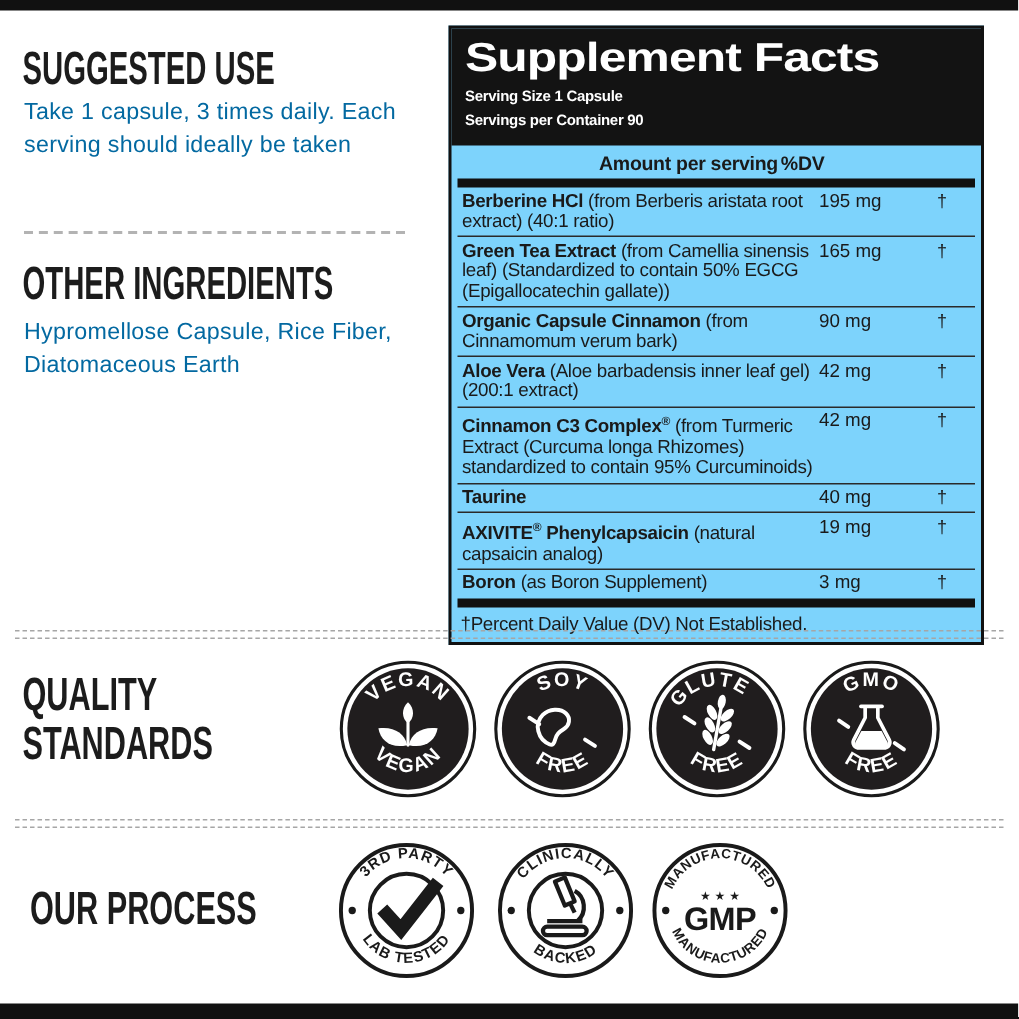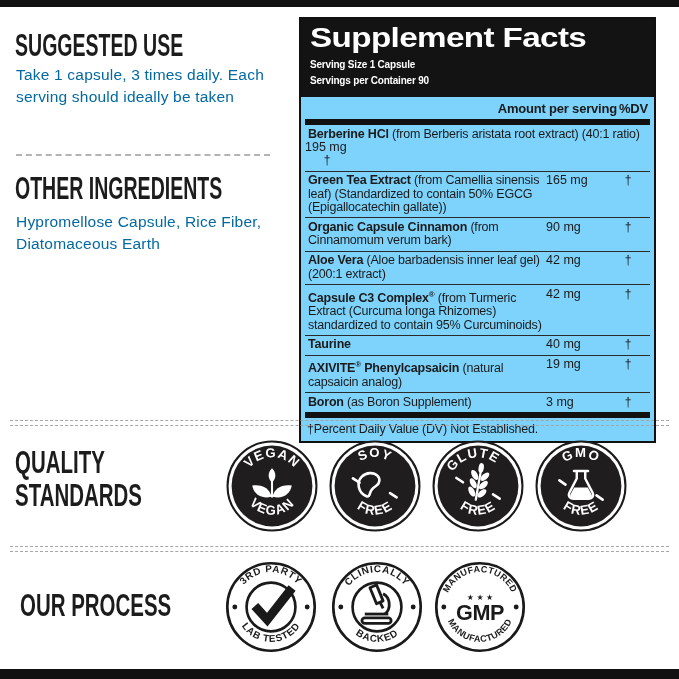--- a/index.html
+++ b/index.html
@@ -28,26 +28,26 @@
   #divider-2 { top:546px; }
 
   
   #sf-panel { position:absolute; left:299px; top:17px; width:357px; box-sizing:border-box;
               border:2px solid #111; background:#7dd3fc; color:#1a1a1a; }
   .sf-head { background:#131313; color:#fff; padding:4px 9px 8px 9px; }
   .sf-title { font-size:27px; font-weight:bold; line-height:31px; letter-spacing:-0.5px;
               display:inline-block; transform:scaleX(1.23); transform-origin:0 50%; white-space:nowrap; }
   .sf-serving { font-size:10px; font-weight:bold; line-height:16px; letter-spacing:-0.2px; }
   .sf-serving.first { margin-top:3px; }
-  .sf-colhead { display:flex; justify-content:flex-end; align-items:center; gap:2px;
+  .sf-colhead { display:flex; justify-content:center; align-items:center; gap:2px;
                 padding:4px 6px 3px 0; font-weight:bold; font-size:13px; letter-spacing:-0.2px; }
   .sf-bar { height:6px; background:#111; margin:0 4px; }
   #sf-rows { }
   .sf-row { display:flex; align-items:flex-start; padding:2.5px 0 3px 0; margin:0 4px; border-top:1px solid #2a2a2a; }
-  .sf-row:first-child { border-top:none;flex-direction:column; }
+  .sf-row:first-child { border-top:none; }
   .sf-name { flex:1; padding-left:3px; padding-right:4px; font-size:12.5px; line-height:13.4px; letter-spacing:-0.2px; }
   .sf-name .b { font-weight:bold; }
   .sf-name sup { font-size:8px; font-weight:bold; }
   .sf-amt { width:60px; text-align:left; font-size:12.5px; line-height:13.4px; }
   .sf-dv { width:44px; text-align:center; font-size:12px; line-height:13.4px; }
   .sf-foot { padding:4px 6px 5px 6px; font-size:12.5px; letter-spacing:-0.2px; }
 
   
   #quality-title { left:15px; top:446px; font-size:31px; line-height:33px; }
   #process-title { left:20px; top:588px; font-size:31px; }
@@ -111,21 +111,21 @@
           <div class="sf-name"><span class="b">Organic Capsule Cinnamon</span><span> (from Cinnamomum verum bark)</span></div>
           <div class="sf-amt">90 mg</div>
           <div class="sf-dv">†</div>
         </div>
         <div class="sf-row">
           <div class="sf-name"><span class="b">Aloe Vera</span><span> (Aloe barbadensis inner leaf gel) (200:1 extract)</span></div>
           <div class="sf-amt">42 mg</div>
           <div class="sf-dv">†</div>
         </div>
         <div class="sf-row">
-          <div class="sf-name"><span class="b">Capsule C3 Complex</span><sup>®</sup><span> (from Turmeric Extract (Curcuma longa Rhizomes) standardized to contain 95% Curcuminoids)</span></div>
+          <div class="sf-name"><span class="b">Cinnamon C3 Complex</span><sup>®</sup><span> (from Turmeric Extract (Curcuma longa Rhizomes) standardized to contain 95% Curcuminoids)</span></div>
           <div class="sf-amt">42 mg</div>
           <div class="sf-dv">†</div>
         </div>
         <div class="sf-row">
           <div class="sf-name"><span class="b">Taurine</span></div>
           <div class="sf-amt">40 mg</div>
           <div class="sf-dv">†</div>
         </div>
         <div class="sf-row">
           <div class="sf-name"><span class="b">AXIVITE</span><sup>®</sup><span class="b"> Phenylcapsaicin</span><span> (natural capsaicin analog)</span></div>

